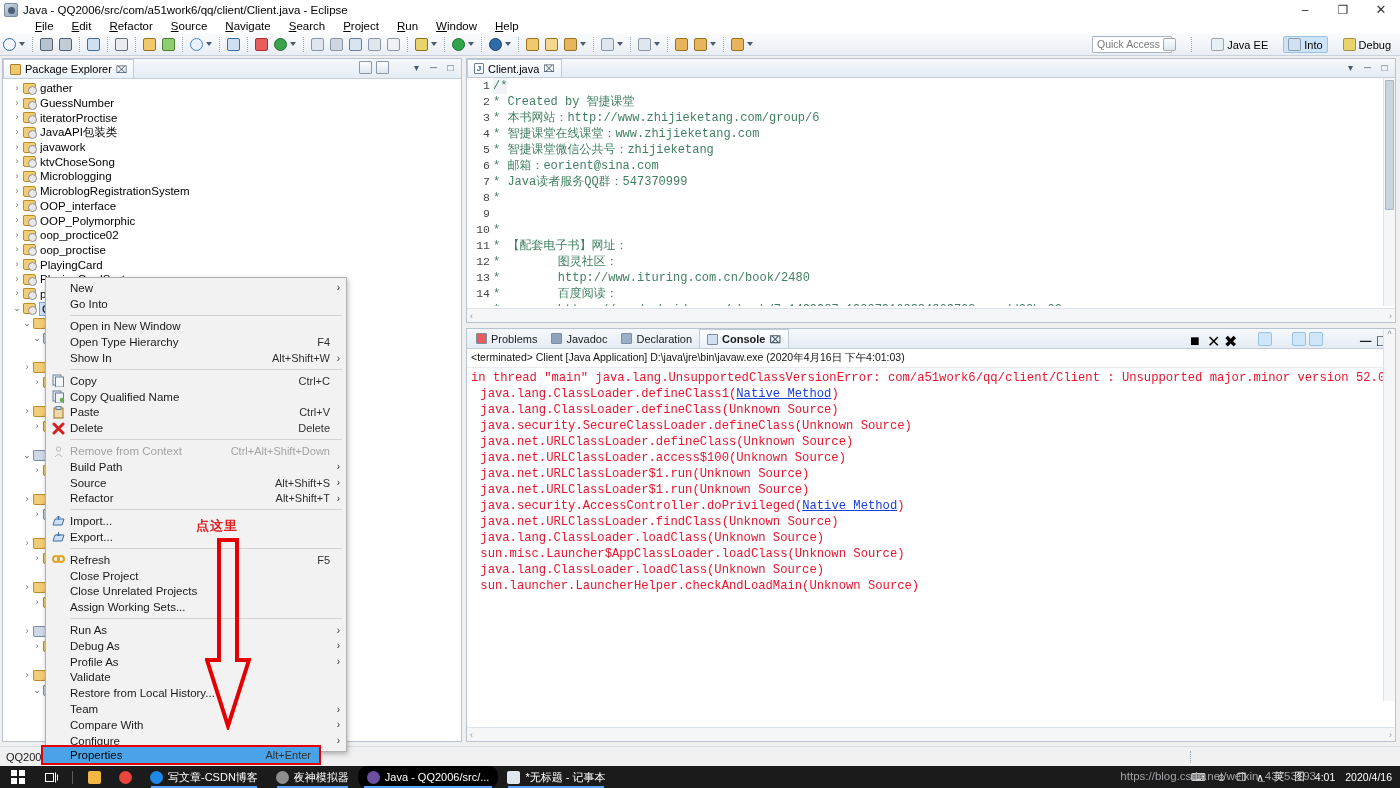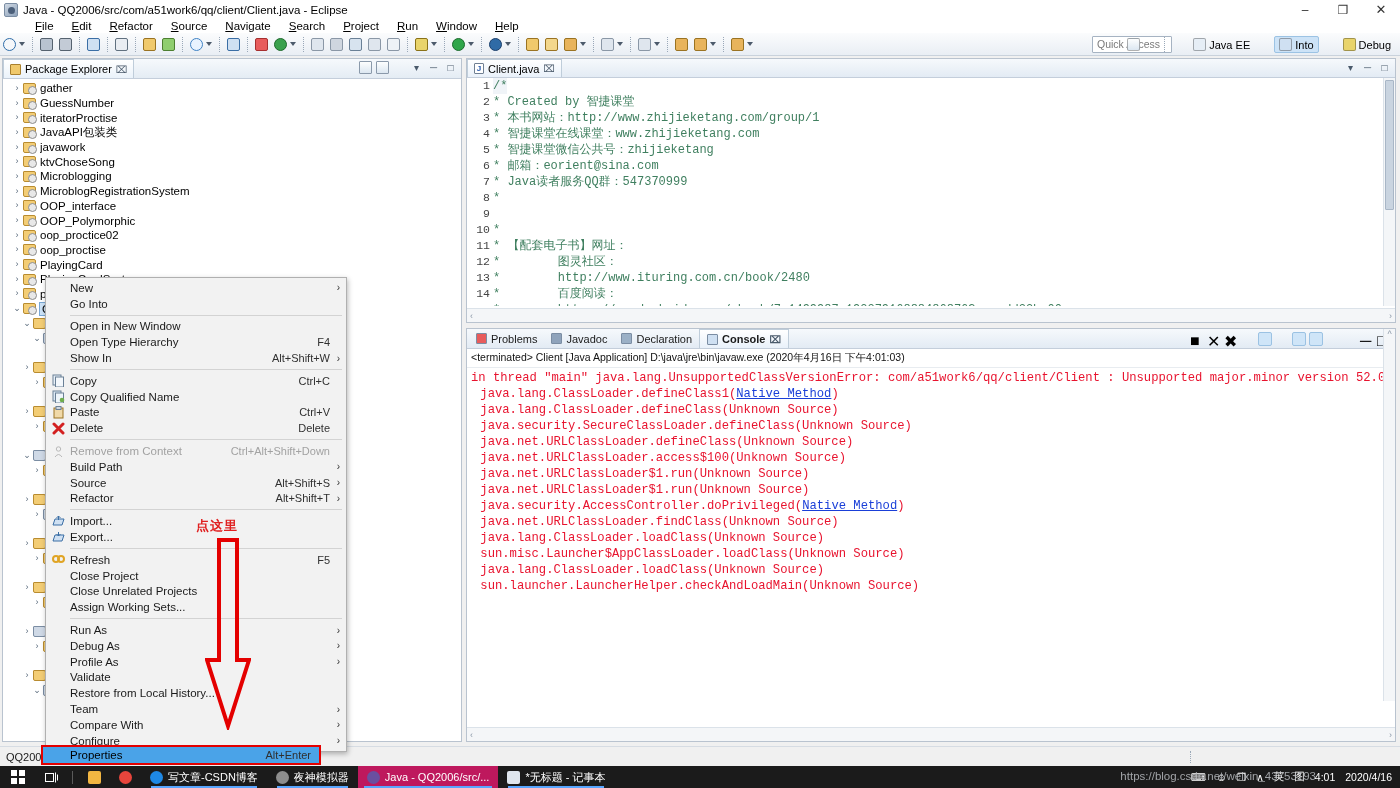--- a/index.html
+++ b/index.html
@@ -87,21 +87,21 @@
   }
   .quick-access {
     position: absolute; right: 228px; top: 3px;
     width: 80px; height: 17px;
     border: 1px solid #a6b3c2; background: #fff;
     font-size: 10.5px; color: #7a7a7a;
     padding: 1px 0 0 4px; border-radius: 1px;
   }
   .persp-area {
     position: absolute; right: 0; top: 1px; height: 21px;
-    display: flex; align-items: center; gap: 20px; padding-right: 5px; justify-content: space-between;
+    display: flex; align-items: center; gap: 11px; padding-right: 5px; justify-content: space-between;
   }
   .persp {
     display: flex; align-items: center; gap: 3px;
     font-size: 11px; color: #000; padding: 1px 4px; border-radius: 2px;
   }
   .persp.active { background: #cde3f7; border: 1px solid #9cc3e4; }
   .persp-ico {
     width: 13px; height: 13px; border-radius: 2px;
     border: 1px solid rgba(0,0,0,.3);
   }
@@ -348,21 +348,21 @@
   .tk-win i { background: #fff; display: block; }
   .tk-task {
     width: 30px; height: 22px; display: flex; align-items: center; justify-content: center;
   }
   .tk-sep { width: 1px; height: 13px; background: #5a5a5a; margin: 0 6px; }
   .tk-app {
     display: flex; align-items: center; gap: 5px;
     height: 22px; padding: 0 9px; white-space: nowrap;
     position: relative;
   }
-  .tk-app.active { background: #be185d; }
+  .tk-app.active { background: #000000; border-radius: 9px; }
   .tk-app.active:after {
     content: ""; position: absolute; left: 6px; right: 6px; bottom: 0;
     height: 2px; background: #58a6ff;
   }
   .tk-app.open:after {
     content: ""; position: absolute; left: 10px; right: 10px; bottom: 0;
     height: 2px; background: #58a6ff;
   }
   .tk-ico { width: 13px; height: 13px; border-radius: 2px; flex: none; }
   .tk-right {
@@ -961,21 +961,21 @@
       </div>
       <div class="ed-tools">
         <span class="pkg-tool flat">▾</span>
         <span class="pkg-tool flat">─</span>
         <span class="pkg-tool flat">□</span>
       </div>
     </div>
     <div class="code-area" id="codeArea">
         <div class="code-line"><span class="ln">1</span><span class="code-txt">/*</span></div>
         <div class="code-line"><span class="ln">2</span><span class="code-txt">* Created by 智捷课堂</span></div>
-        <div class="code-line"><span class="ln">3</span><span class="code-txt">* 本书网站：http://www.zhijieketang.com/group/1</span></div>
+        <div class="code-line"><span class="ln">3</span><span class="code-txt">* 本书网站：http://www.zhijieketang.com/group/6</span></div>
         <div class="code-line"><span class="ln">4</span><span class="code-txt">* 智捷课堂在线课堂：www.zhijieketang.com</span></div>
         <div class="code-line"><span class="ln">5</span><span class="code-txt">* 智捷课堂微信公共号：zhijieketang</span></div>
         <div class="code-line"><span class="ln">6</span><span class="code-txt">* 邮箱：eorient@sina.com</span></div>
         <div class="code-line"><span class="ln">7</span><span class="code-txt">* Java读者服务QQ群：547370999</span></div>
         <div class="code-line"><span class="ln">8</span><span class="code-txt">*</span></div>
         <div class="code-line"><span class="ln">9</span></div>
         <div class="code-line"><span class="ln">10</span><span class="code-txt">*</span></div>
         <div class="code-line"><span class="ln">11</span><span class="code-txt">* 【配套电子书】网址：</span></div>
         <div class="code-line"><span class="ln">12</span><span class="code-txt">*        图灵社区：</span></div>
         <div class="code-line"><span class="ln">13</span><span class="code-txt">*        http://www.ituring.com.cn/book/2480</span></div>

